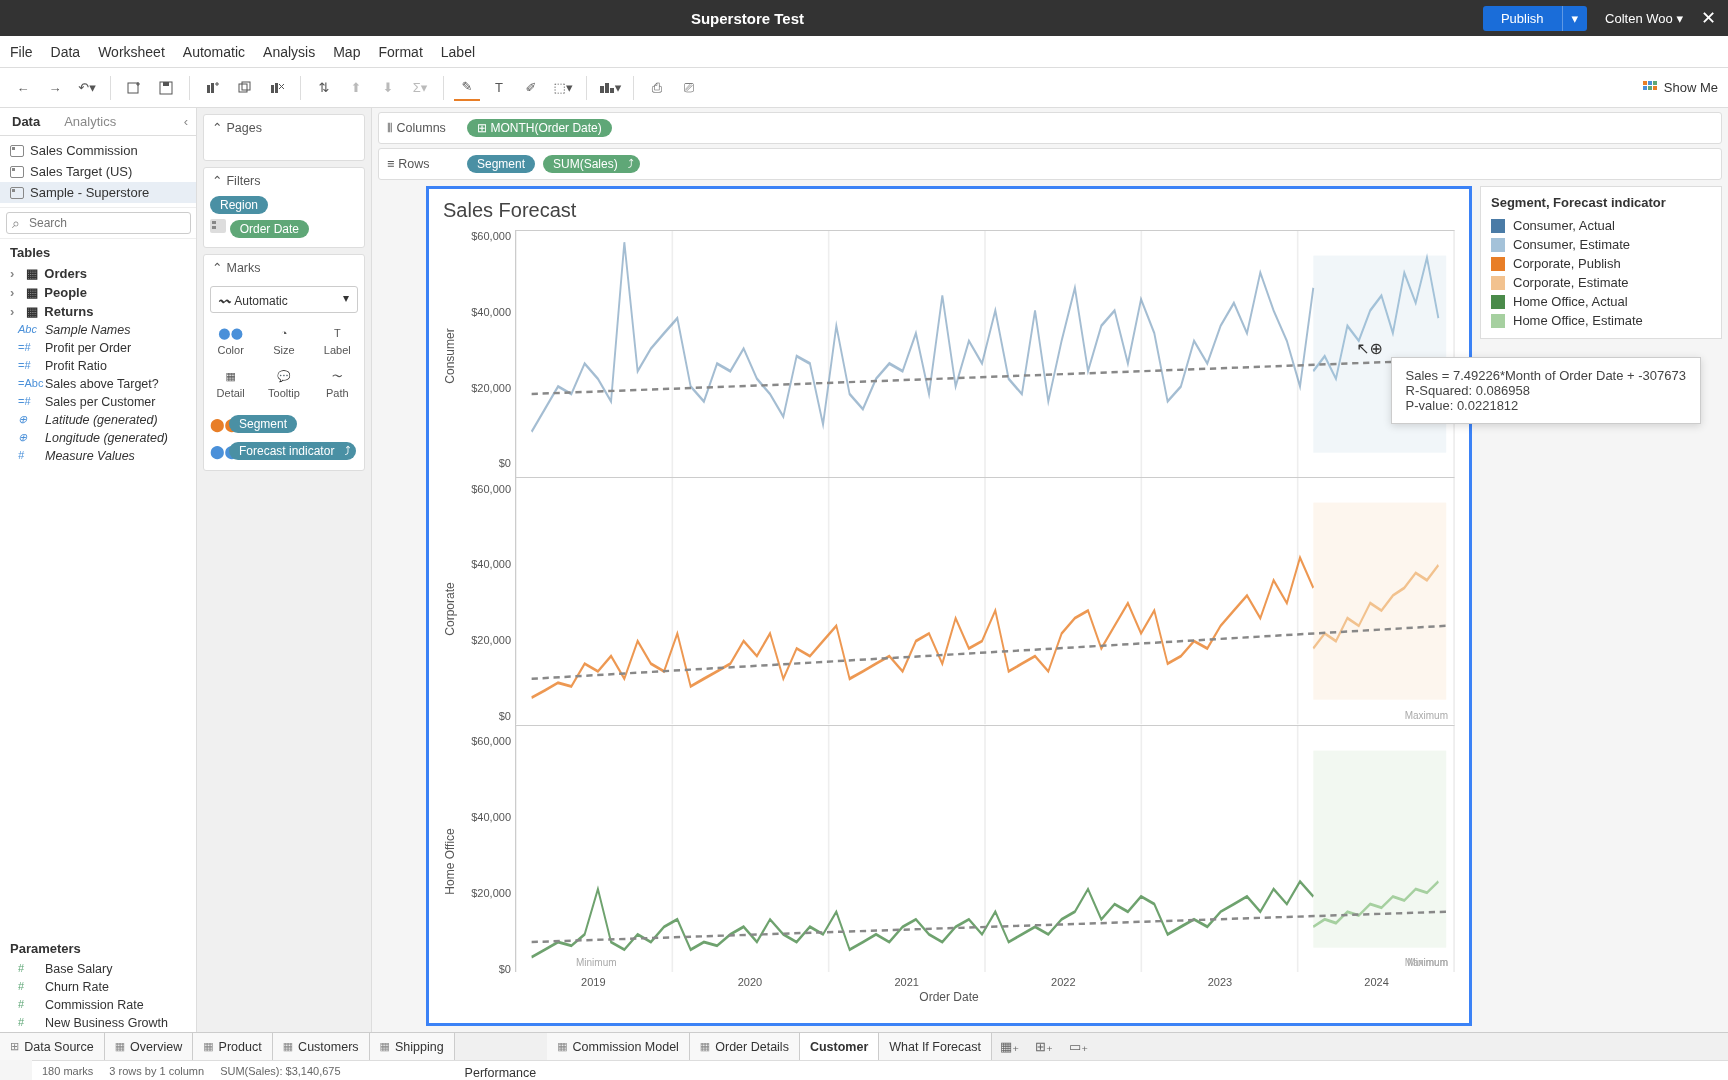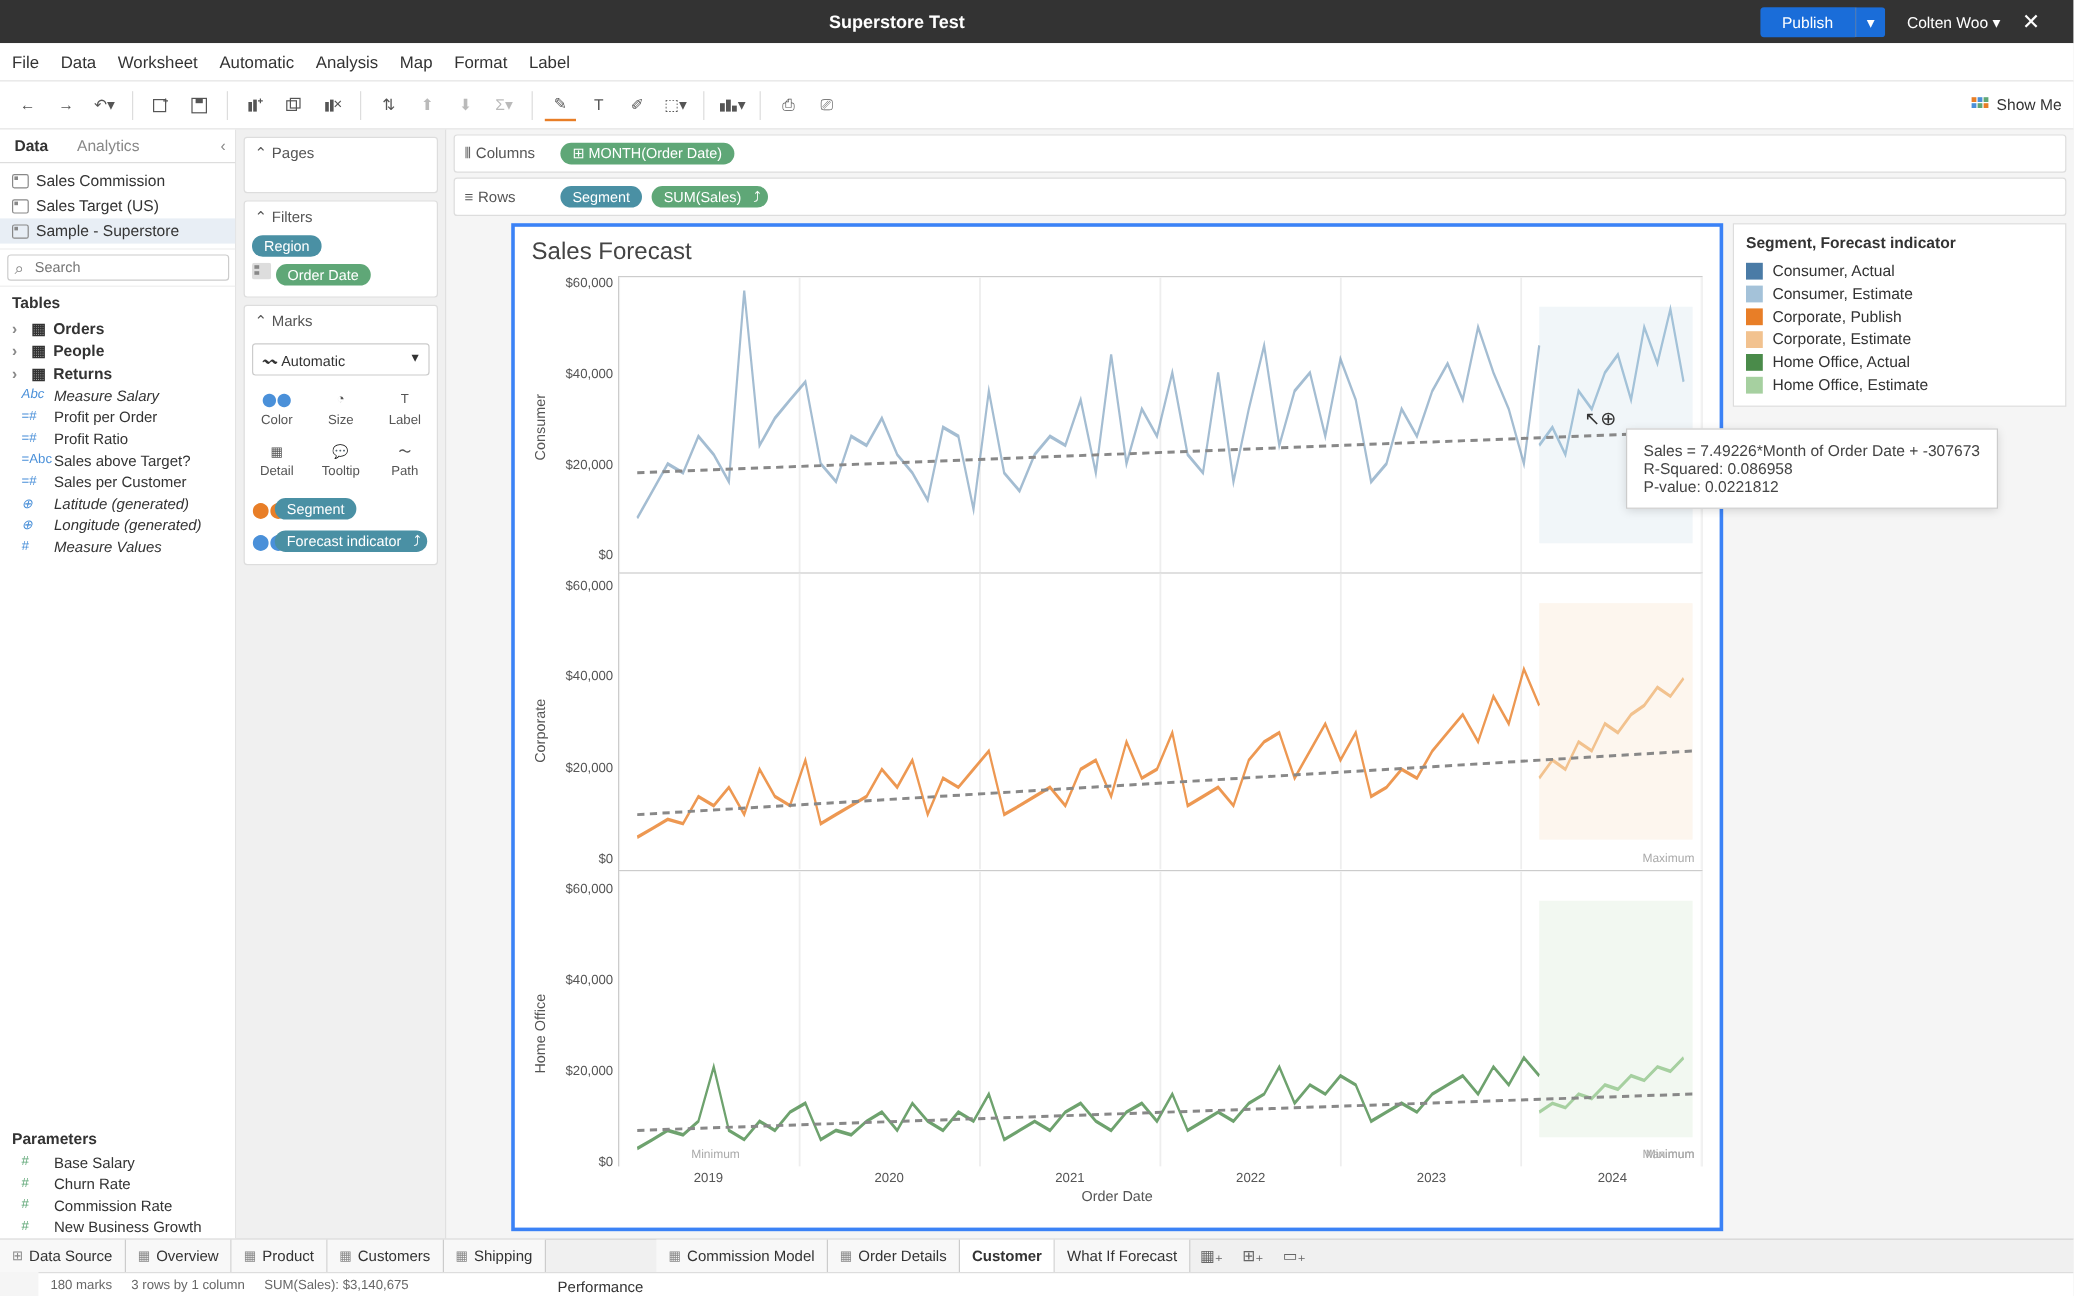--- a/index.html
+++ b/index.html
@@ -1,19 +1,19 @@
 <!DOCTYPE html>
 <html><head>
 <meta charset="utf-8">
 <style>
 * { margin: 0; padding: 0; box-sizing: border-box; font-family: -apple-system, BlinkMacSystemFont, "Segoe UI", Arial, sans-serif; }
 body { background: #f5f5f5; width: 1728px; height: 1080px; overflow: hidden; font-size: 13px; color: #333; }
 
 
-.topbar { background: #333; color: #fff; height: 36px; display: flex; align-items: center; padding: 0 28px; }
+.topbar { background: #333; color: #fff; height: 36px; display: flex; align-items: center; padding: 0 12px; }
 .topbar .title { flex: 1; text-align: center; font-weight: 600; font-size: 15px; }
 .publish-group { display: flex; }
 .publish-btn { background: #1a6dd9; color: #fff; padding: 5px 18px; border-radius: 3px 0 0 3px; }
 .publish-drop { background: #1a6dd9; color: #fff; padding: 5px 9px; border-left: 1px solid rgba(255,255,255,.3); border-radius: 0 3px 3px 0; }
 .user { margin-left: 18px; }
 .close-x { margin-left: 18px; font-size: 18px; }
 
 
 .menubar { background: #fff; height: 32px; display: flex; align-items: center; padding: 0 10px; gap: 18px; border-bottom: 1px solid #ddd; }
 .menubar span { font-size: 14px; }
@@ -92,21 +92,21 @@
 svg.sparkline { width: 100%; height: 100%; }
 .trend { stroke: #888; stroke-width: 1; stroke-dasharray: 4 3; fill: none; }
 .dataline { fill: none; stroke-width: 1.2; }
 .forecast-band { opacity: 0.15; }
 .ref-label { position: absolute; font-size: 10px; color: #aaa; }
 
 .tooltip-box { position: absolute; background: #fff; border: 1px solid #ccc; box-shadow: 0 2px 8px rgba(0,0,0,.15); padding: 10px 14px; font-size: 13px; color: #444; top: 168px; right: -232px; z-index: 10; white-space: nowrap; }
 .cursor-icon { position: absolute; top: 150px; right: 86px; font-size: 16px; z-index: 11; }
 
 
-.legend { width: 278px; background: #fff; border: 1px solid #ddd; padding: 8px 10px; align-self: flex-start; }
+.legend { width: 242px; background: #fff; border: 1px solid #ddd; padding: 8px 10px; align-self: flex-start; }
 .legend-title { font-weight: 600; font-size: 13px; margin-bottom: 6px; }
 .legend-item { display: flex; align-items: center; gap: 8px; padding: 2px 0; font-size: 13px; }
 .swatch { width: 14px; height: 14px; }
 
 
 .sheet-tabs { background: #f0f0f0; height: 28px; border-top: 1px solid #ccc; display: flex; align-items: stretch; }
 .sheet-tab { display: flex; align-items: center; padding: 0 10px; gap: 5px; border-right: 1px solid #ccc; font-size: 12.5px; background: #f8f8f8; }
 .sheet-tab.active { background: #fff; font-weight: 600; }
 .sheet-tab.perf { background: #eaeaea; margin-top: 40px; }
 .tab-icon { font-size: 11px; color: #888; }
@@ -252,21 +252,21 @@
         <span>People</span>
       </div>
     <div class="tree-item bold">
         <span class="exp">›</span>
         <span>▦</span>
         <span>Returns</span>
       </div>
     <div id="fields-list">
         <div class="field-item italic">
           <span class="fi-icon ">Abc</span>
-          <span>Measure Salary</span>
+          <span>Sample Names</span>
         </div>
         <div class="field-item">
           <span class="fi-icon calc">=#</span>
           <span>Profit per Order</span>
         </div>
         <div class="field-item">
           <span class="fi-icon calc">=#</span>
           <span>Profit Ratio</span>
         </div>
         <div class="field-item">

